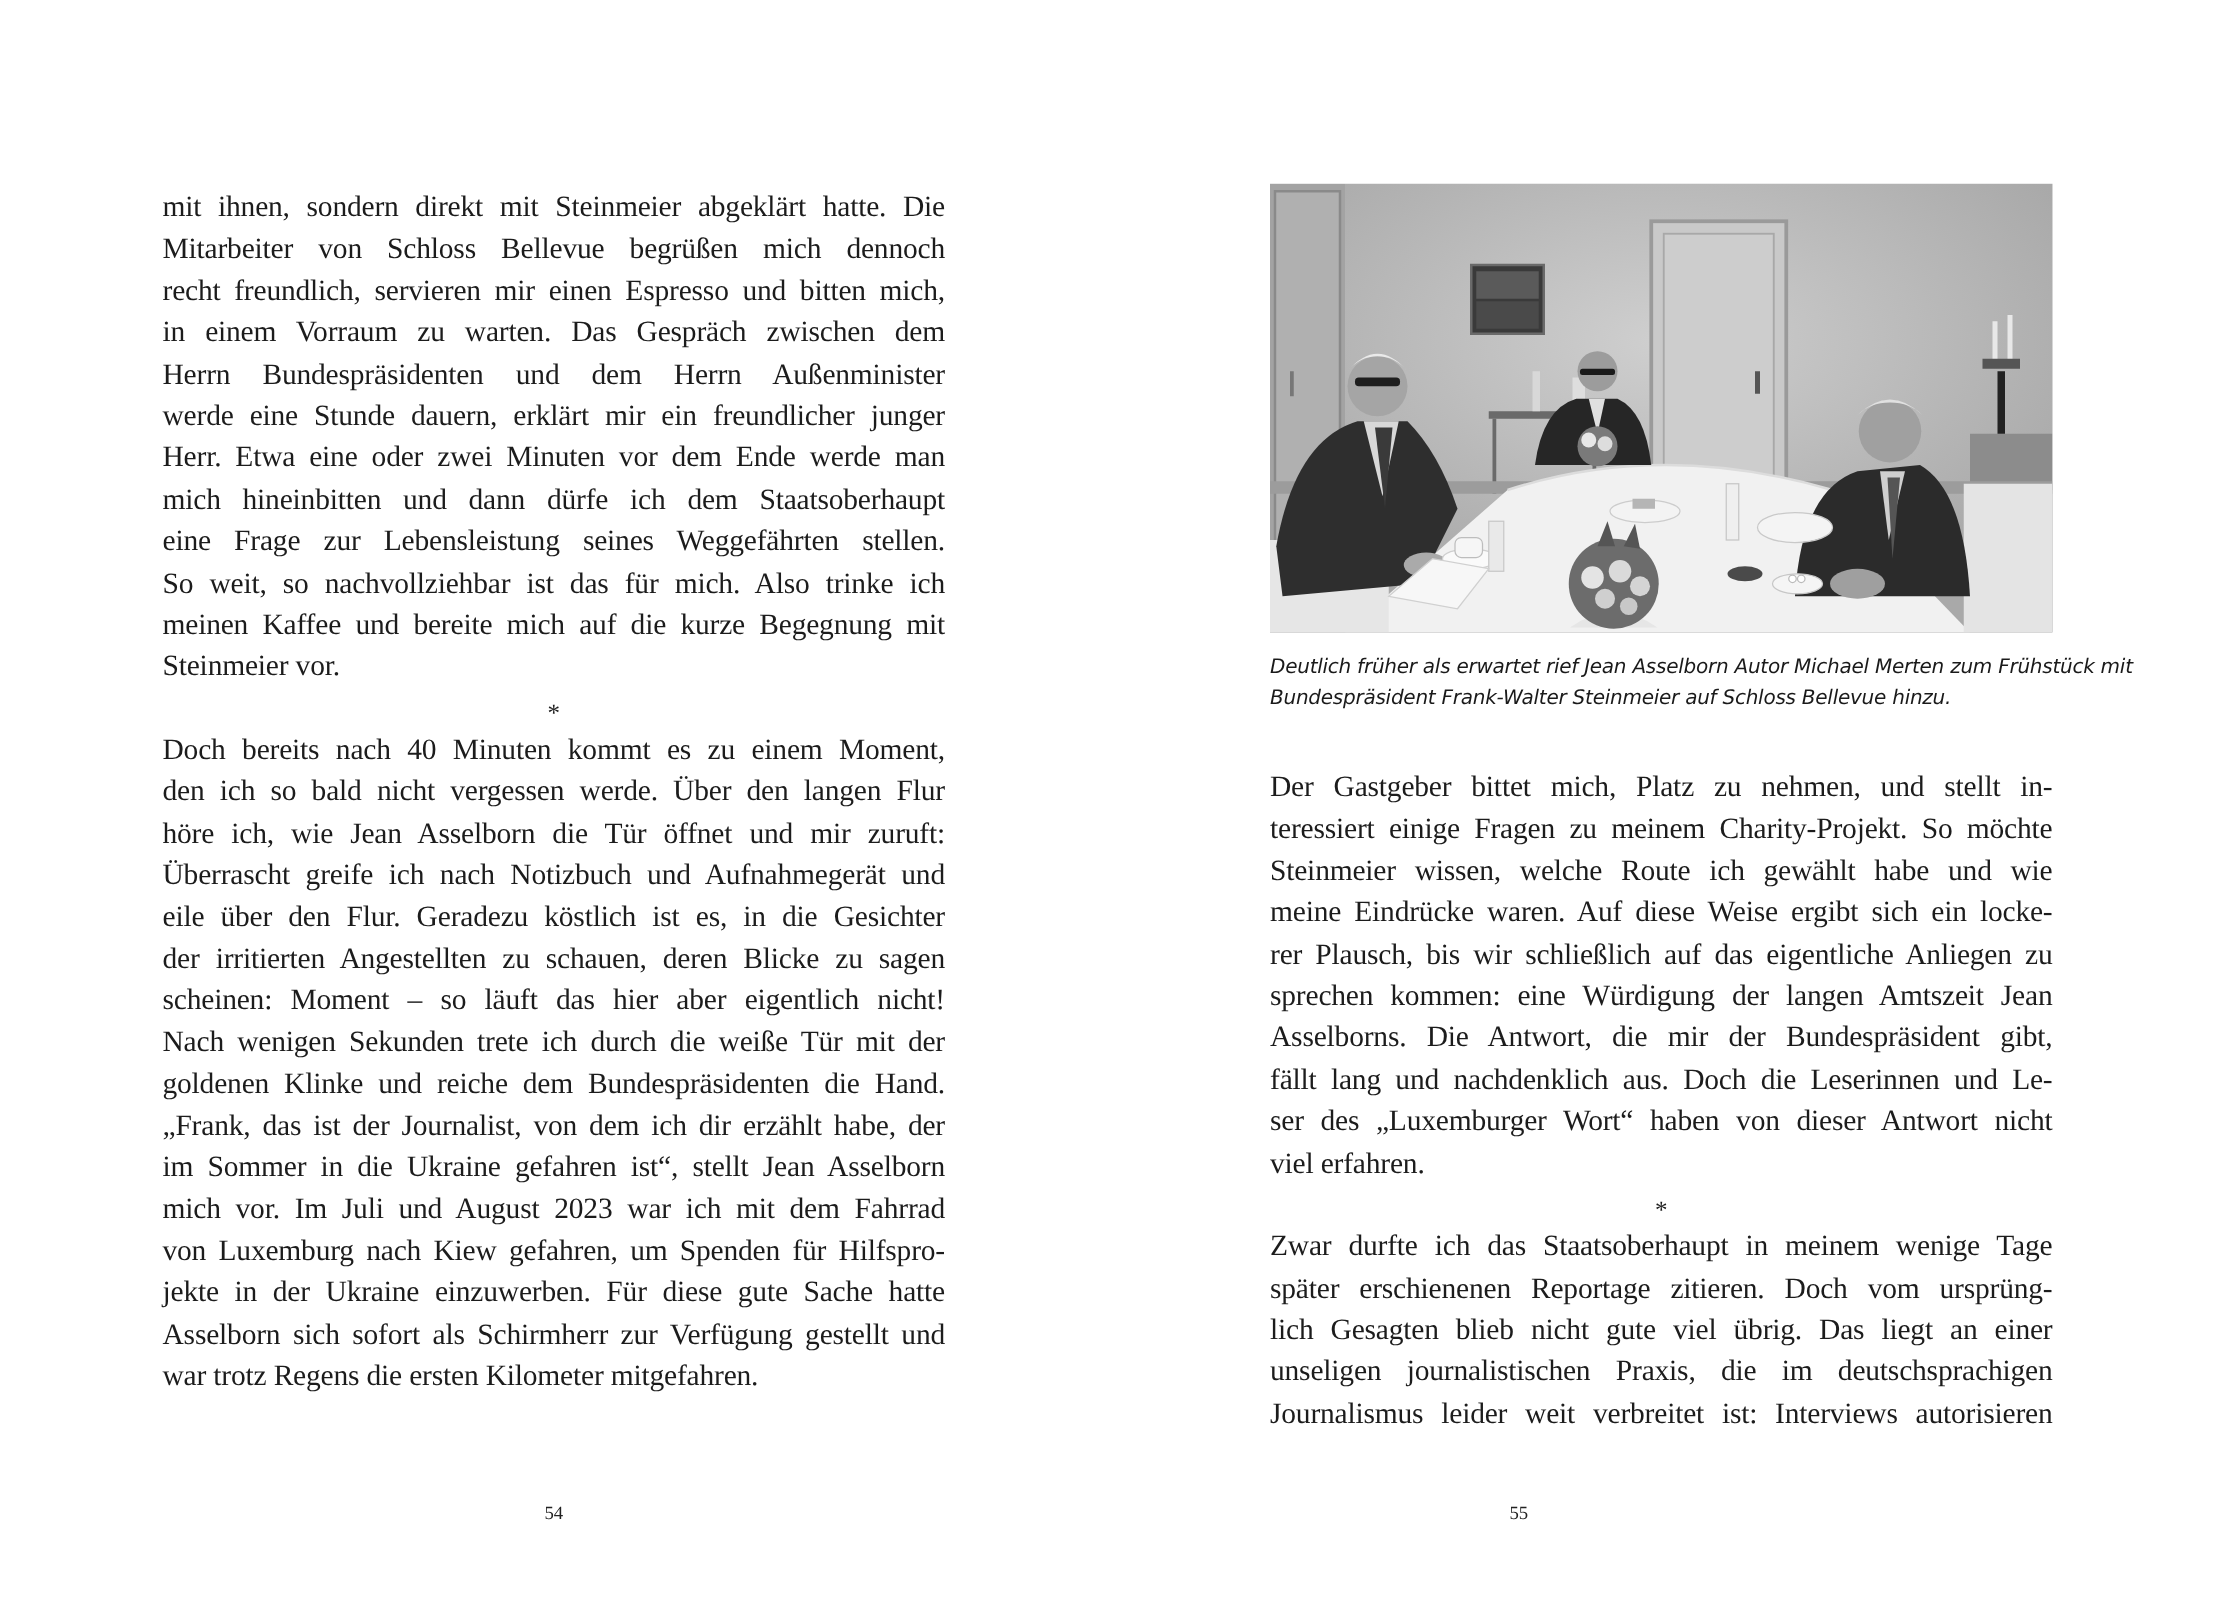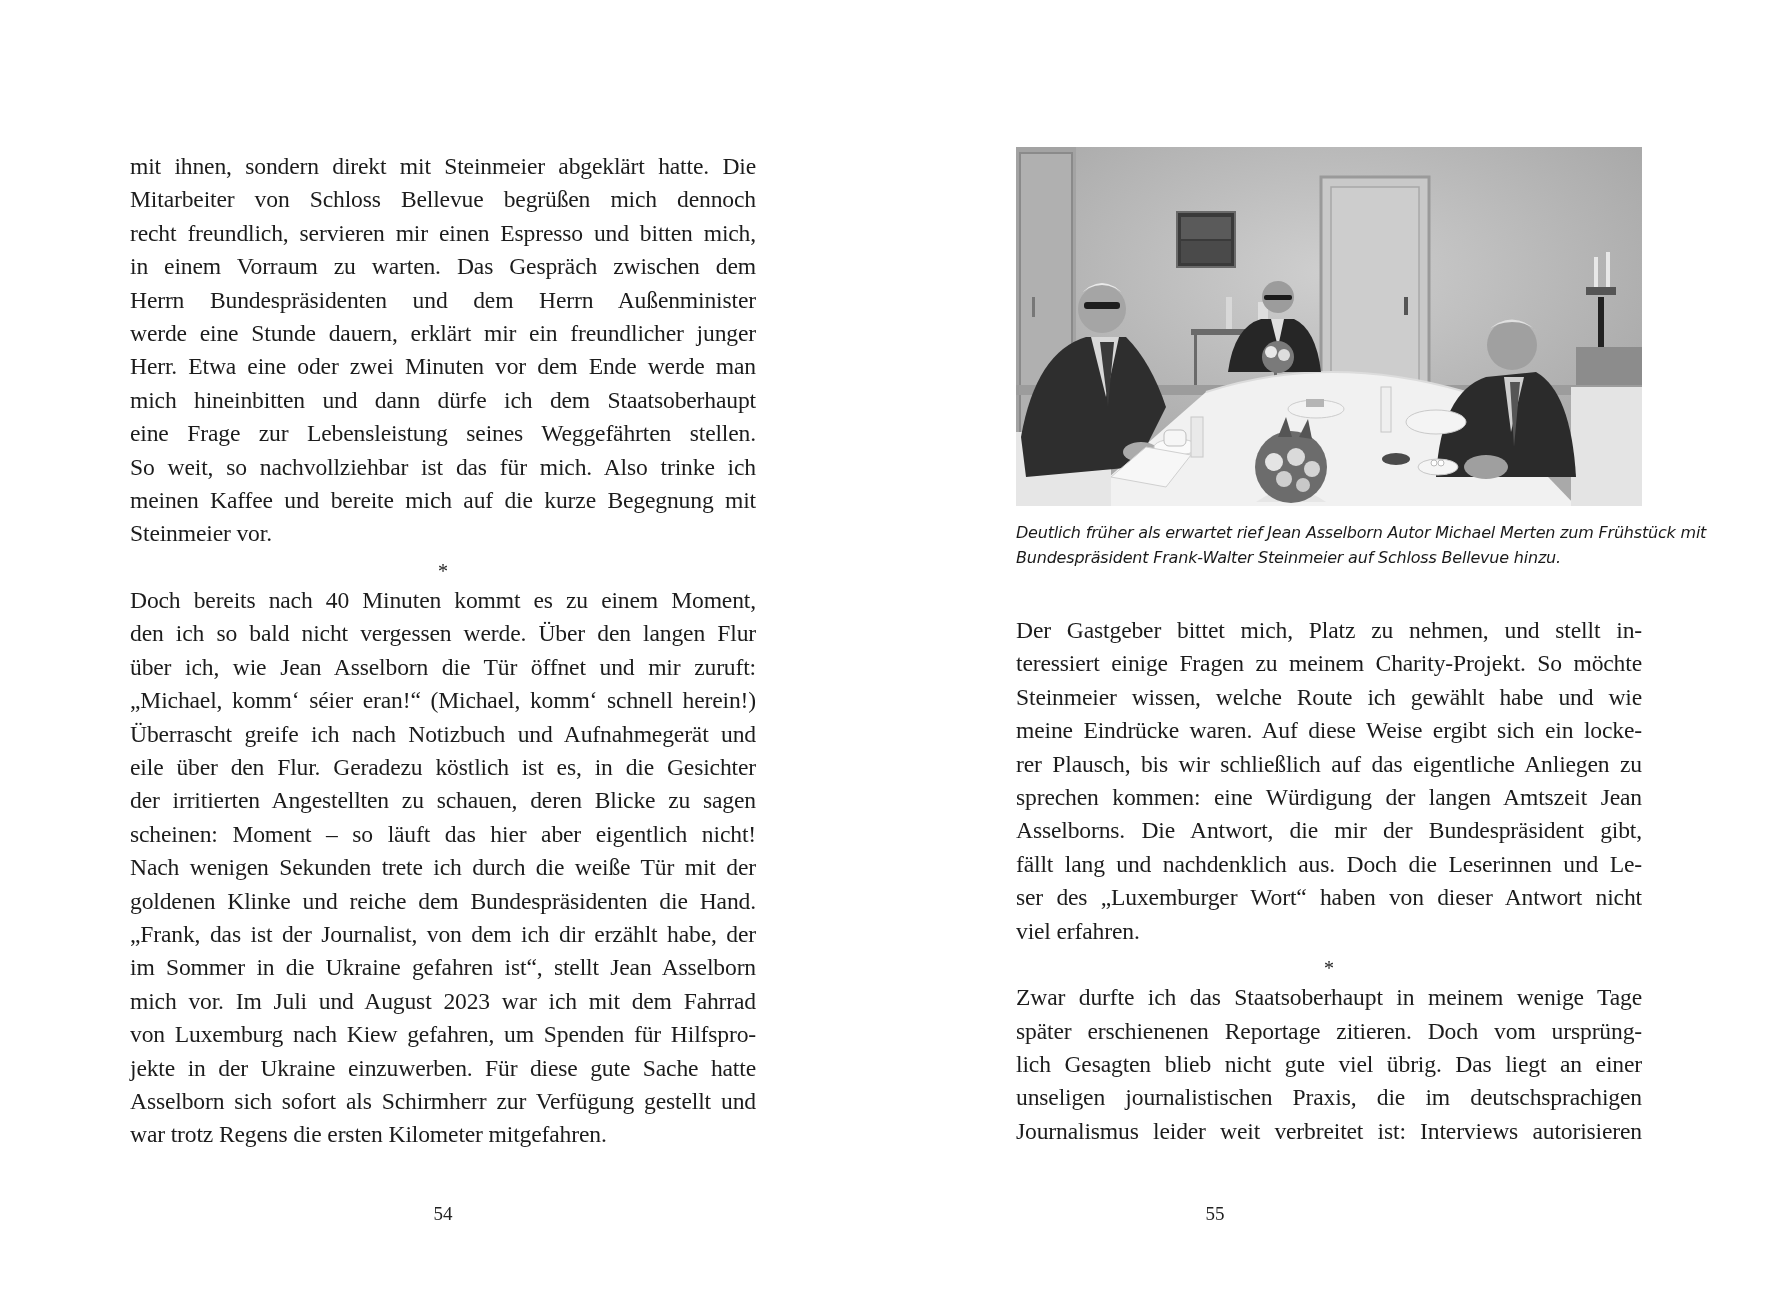--- a/index.html
+++ b/index.html
@@ -90,21 +90,21 @@
       letter-spacing: -0.2px;
     }
     .caption .cline { display: block; white-space: nowrap; }
 
     .page-number {
       position: absolute;
       top: 1203px;
       width: 60px;
       text-align: center;
       font-family: "Liberation Serif", "DejaVu Serif", serif;
-      font-size: 19px;
+      font-size: 15px;
       color: #222;
     }
     .page-left .page-number { left: 413px; }
     .page-right .page-number { left: 299px; }
   </style>
 </head>
 <body>
 
 <div class="spread">
 
@@ -118,22 +118,21 @@
       <span class="line">werde eine Stunde dauern, erklärt mir ein freundlicher junger</span>
       <span class="line">Herr. Etwa eine oder zwei Minuten vor dem Ende werde man</span>
       <span class="line">mich hineinbitten und dann dürfe ich dem Staatsoberhaupt</span>
       <span class="line">eine Frage zur Lebensleistung seines Weggefährten stellen.</span>
       <span class="line">So weit, so nachvollziehbar ist das für mich. Also trinke ich</span>
       <span class="line">meinen Kaffee und bereite mich auf die kurze Begegnung mit</span>
       <span class="line last">Steinmeier vor.</span>
       <span class="separator">*</span>
       <span class="line">Doch bereits nach 40 Minuten kommt es zu einem Moment,</span>
       <span class="line">den ich so bald nicht vergessen werde. Über den langen Flur</span>
-      <span class="line">über ich, wie Jean Asselborn die Tür öffnet und mir zuruft:</span>
-      <span class="line">„Michael, komm‘ séier eran!“ (Michael, komm‘ schnell herein!)</span>
+      <span class="line">höre ich, wie Jean Asselborn die Tür öffnet und mir zuruft:</span>
       <span class="line">Überrascht greife ich nach Notizbuch und Aufnahmegerät und</span>
       <span class="line">eile über den Flur. Geradezu köstlich ist es, in die Gesichter</span>
       <span class="line">der irritierten Angestellten zu schauen, deren Blicke zu sagen</span>
       <span class="line">scheinen: Moment – so läuft das hier aber eigentlich nicht!</span>
       <span class="line">Nach wenigen Sekunden trete ich durch die weiße Tür mit der</span>
       <span class="line">goldenen Klinke und reiche dem Bundespräsidenten die Hand.</span>
       <span class="line">„Frank, das ist der Journalist, von dem ich dir erzählt habe, der</span>
       <span class="line">im Sommer in die Ukraine gefahren ist“, stellt Jean Asselborn</span>
       <span class="line">mich vor. Im Juli und August 2023 war ich mit dem Fahrrad</span>
       <span class="line">von Luxemburg nach Kiew gefahren, um Spenden für Hilfspro-</span>

